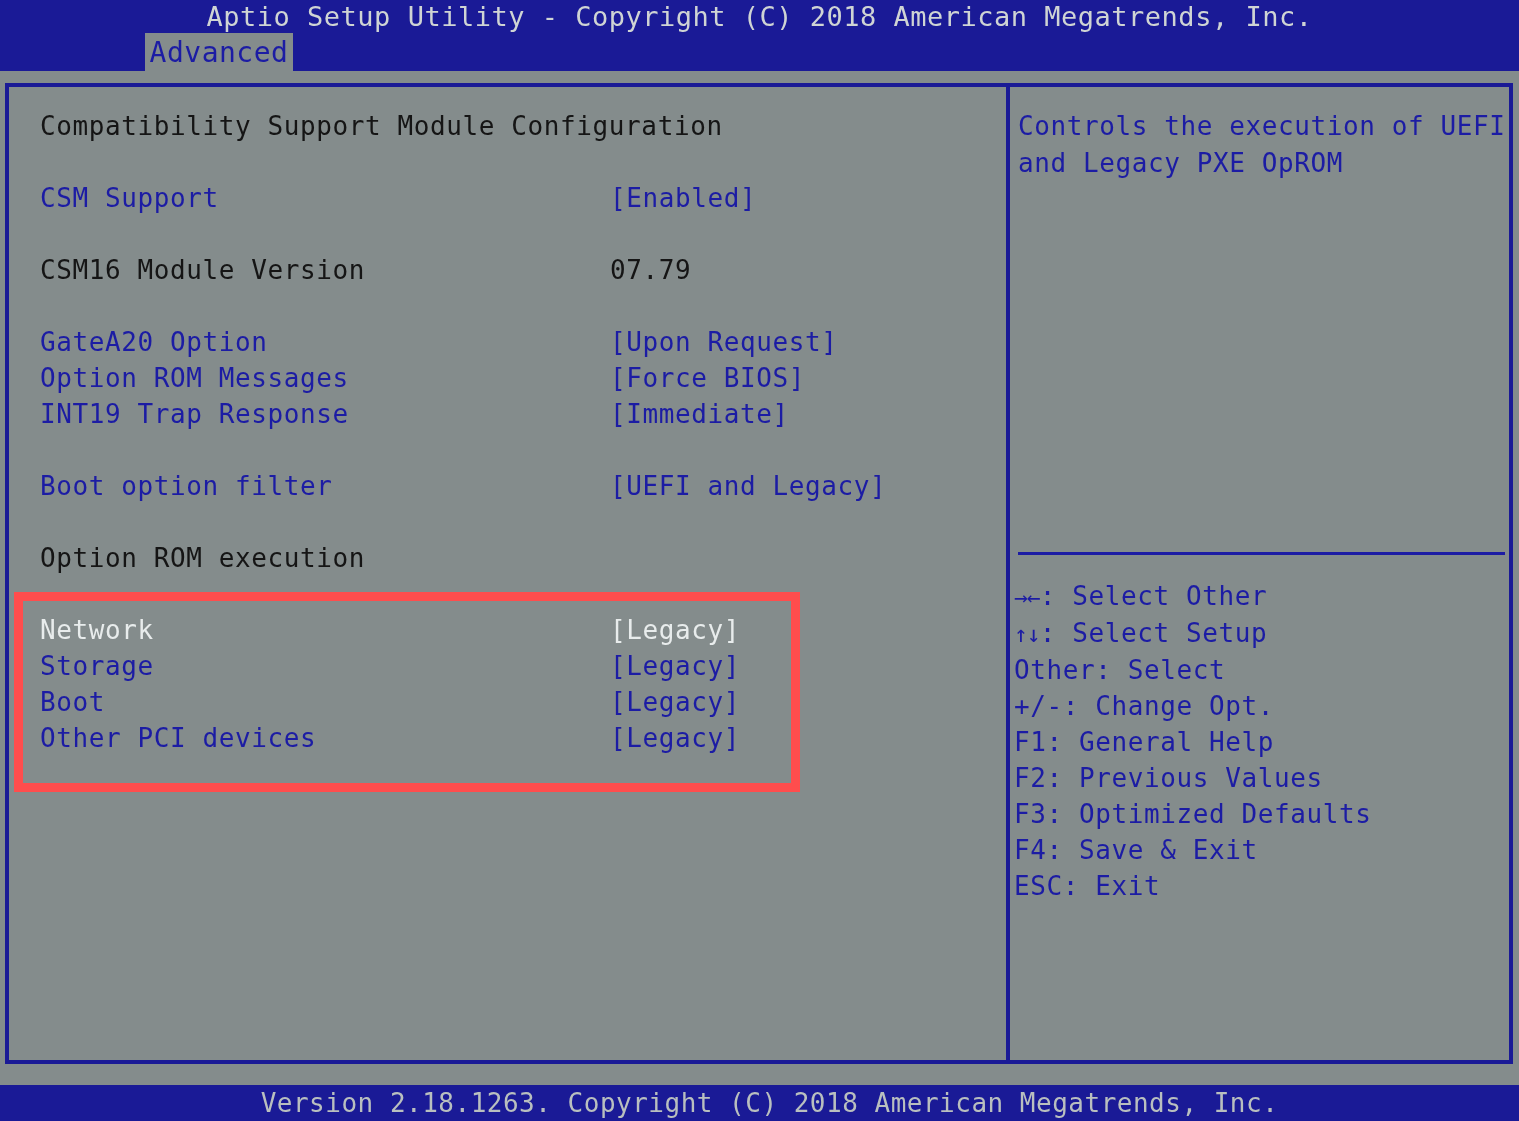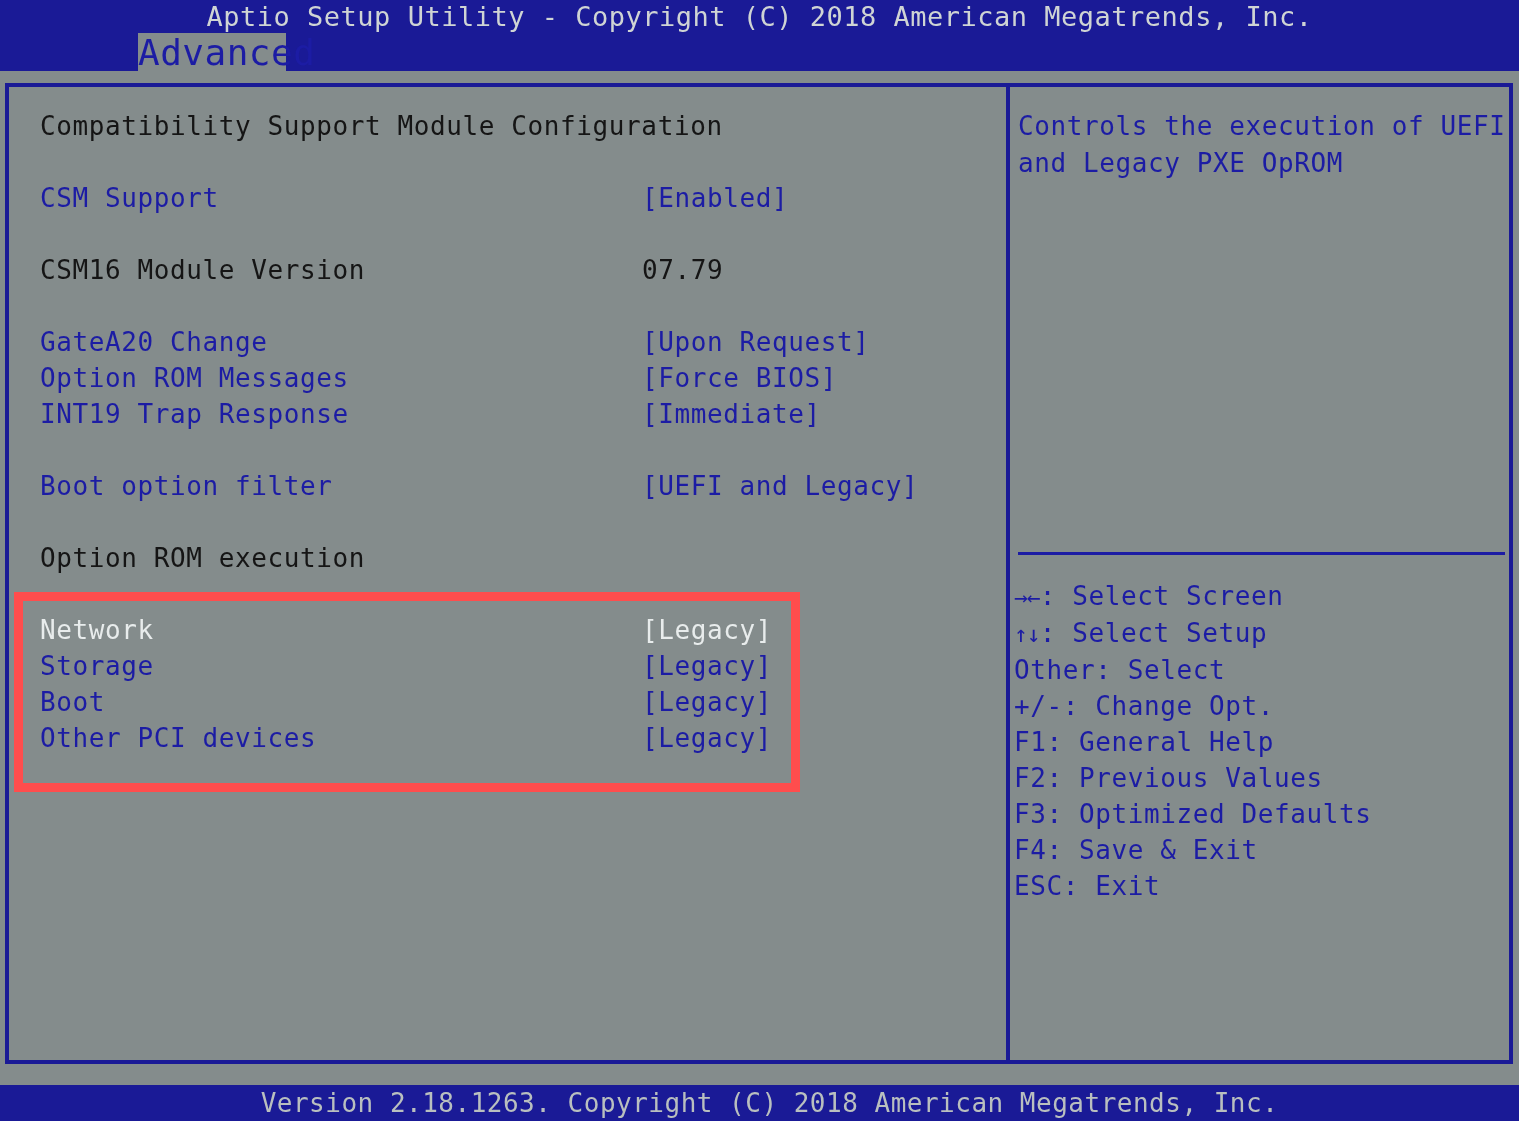--- a/index.html
+++ b/index.html
@@ -41,26 +41,26 @@
   
   .tabbar {
     position: absolute;
     left: 0; top: 33px;
     width: 1519px;
     height: 38px;
     background: #1a1a96;
   }
   .tab {
     position: absolute;
-    left: 138px; top: 33px;
+    left: 145px; top: 33px;
     width: 148px;
     height: 39px;
     background: #848c8c;
     color: #1c1ca4;
-    font-size: 36px;
+    font-size: 28px;
     line-height: 39px;
     text-align: center;
     letter-spacing: 0.5px;
     white-space: pre;
   }
 
   
   .panel {
     position: absolute;
     left: 5px;
@@ -95,21 +95,21 @@
     line-height: 36px;
     letter-spacing: 0.6px;
   }
   .row .label {
     position: absolute;
     left: 0;
     top: 0;
   }
   .row .value {
     position: absolute;
-    left: 602px;
+    left: 570px;
     top: 0;
   }
   .spacer { height: 36px; }
   .c-blue  { color: #1c1ca4; }
   .c-dark  { color: #151515; }
   .c-white { color: #e8ecec; }
 
   
   .help {
     position: absolute;
@@ -212,21 +212,21 @@
     </div>
     <div class="spacer"></div>
 
     <div class="row">
       <span class="label c-dark">CSM16 Module Version</span>
       <span class="value c-dark">07.79</span>
     </div>
     <div class="spacer"></div>
 
     <div class="row">
-      <span class="label c-blue">GateA20 Change</span>
+      <span class="label c-blue">GateA20 Option</span>
       <span class="value c-blue">[Upon Request]</span>
     </div>
     <div class="row">
       <span class="label c-blue">Option ROM Messages</span>
       <span class="value c-blue">[Force BIOS]</span>
     </div>
     <div class="row">
       <span class="label c-blue">INT19 Trap Response</span>
       <span class="value c-blue">[Immediate]</span>
     </div>
@@ -263,21 +263,21 @@
   </div>
 
   <div class="help">
     <div class="help-line">Controls the execution of UEFI</div>
     <div class="help-line">and Legacy PXE OpROM</div>
   </div>
 
   <div class="hr"></div>
 
   <div class="keys">
-    <div class="key-line"><span class="glyph">→←</span><span>: Select Screen</span></div>
+    <div class="key-line"><span class="glyph">→←</span><span>: Select Other</span></div>
     <div class="key-line"><span class="glyph">↑↓</span><span>: Select Setup</span></div>
     <div class="key-line">Other: Select</div>
     <div class="key-line">+/-: Change Opt.</div>
     <div class="key-line">F1: General Help</div>
     <div class="key-line">F2: Previous Values</div>
     <div class="key-line">F3: Optimized Defaults</div>
     <div class="key-line">F4: Save &amp; Exit</div>
     <div class="key-line">ESC: Exit</div>
   </div>
 

